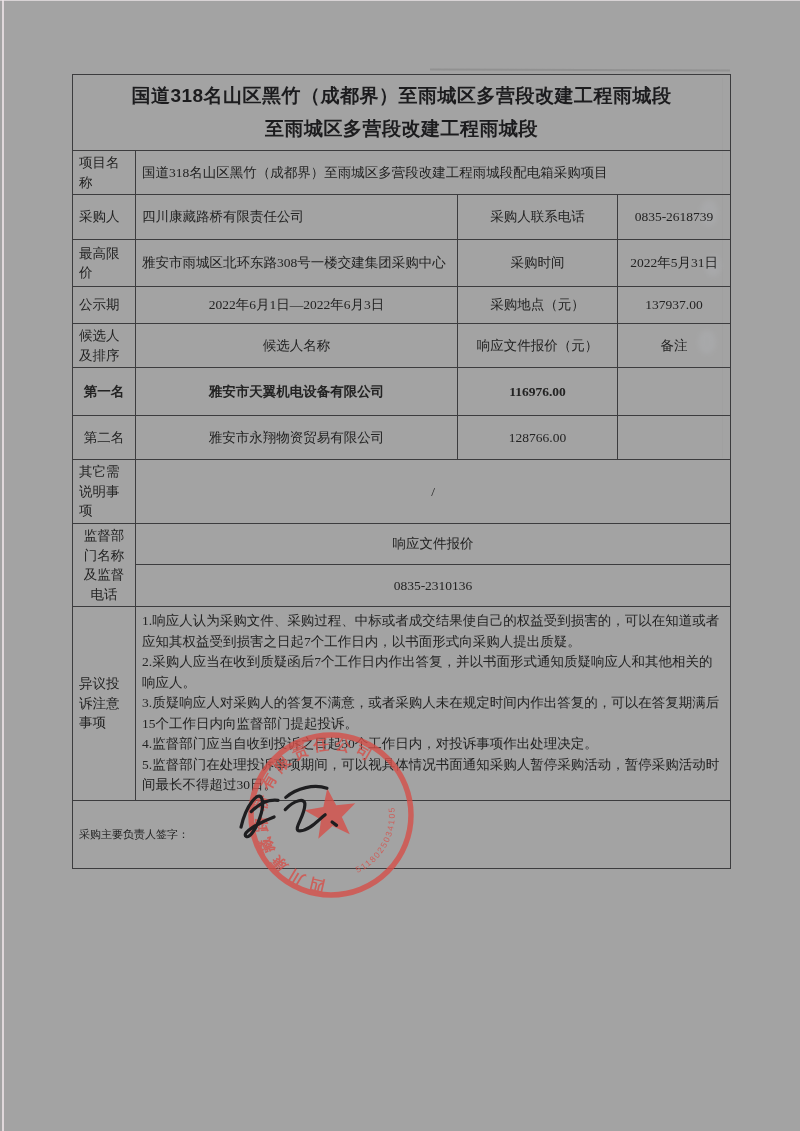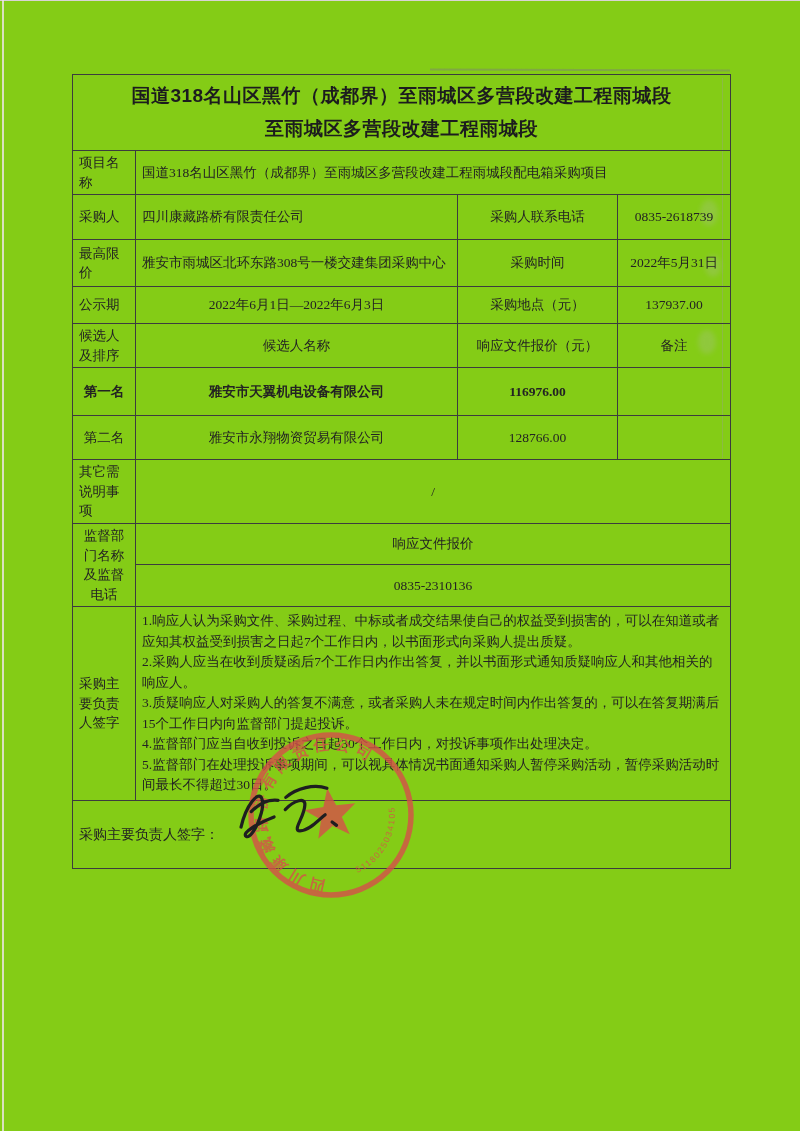--- a/index.html
+++ b/index.html
@@ -1,21 +1,21 @@
 <!DOCTYPE html>
 <html><head>
 <meta charset="utf-8">
 <style>
   * { margin:0; padding:0; box-sizing:border-box; }
   html,body { width:800px; background:#ffffff; }
   body { font-family:"Liberation Serif", serif; color:#232323; }
 
   .page {
     position:relative; width:800px; height:1131px;
-    background:#84cc16; overflow:hidden;
+    background:#a3a3a3; overflow:hidden;
   }
   .edge-left {
     position:absolute; left:2px; top:0; width:2px; height:1131px;
     background:#efe5e8; opacity:.8;
   }
   .edge-top {
     position:absolute; left:0; top:0; width:800px; height:1px;
     background:#d8d3d5;
   }
   .ghost-line-top {
@@ -61,21 +61,21 @@
   tr.h-r8 { height:41px; }
   tr.h-r9a { height:39px; }
   tr.h-r9b { height:40px; }
   tr.h-r10 { height:194px; }
   tr.h-r11 { height:68px; }
 
   td.complaint-cell { padding:8px 10px 8px 8px; }
   .complaint-item { line-height:1.52; text-align:left; }
 
   td.sig-cell {
-    text-align:left; padding-left:6px; font-size:14px;
+    text-align:left; padding-left:6px; font-size:11px;
     vertical-align:middle;
   }
 
   .stamp-svg { position:absolute; left:231px; top:715px; opacity:.8; }
   .sig-svg   { position:absolute; left:228px; top:768px; }
 
   .smudge {
     position:absolute; background:#b9bcc2; opacity:.22;
     filter:blur(2.5px); border-radius:50%;
   }
@@ -161,21 +161,21 @@
 
       <tr class="h-r9a">
         <td class="lbl-c" rowspan="2">监督部门名称及监督电话</td>
         <td class="val-c" colspan="3">响应文件报价</td>
       </tr>
       <tr class="h-r9b">
         <td class="val-c" colspan="3">0835-2310136</td>
       </tr>
 
       <tr class="h-r10">
-        <td class="lbl">采购主要负责人签字</td>
+        <td class="lbl">异议投诉注意事项</td>
         <td class="complaint-cell" colspan="3">
           <div class="complaint-item">1.响应人认为采购文件、采购过程、中标或者成交结果使自己的权益受到损害的，可以在知道或者应知其权益受到损害之日起7个工作日内，以书面形式向采购人提出质疑。</div>
           <div class="complaint-item">2.采购人应当在收到质疑函后7个工作日内作出答复，并以书面形式通知质疑响应人和其他相关的响应人。</div>
           <div class="complaint-item">3.质疑响应人对采购人的答复不满意，或者采购人未在规定时间内作出答复的，可以在答复期满后15个工作日内向监督部门提起投诉。</div>
           <div class="complaint-item">4.监督部门应当自收到投诉之日起30个工作日内，对投诉事项作出处理决定。</div>
           <div class="complaint-item">5.监督部门在处理投诉事项期间，可以视具体情况书面通知采购人暂停采购活动，暂停采购活动时间最长不得超过30日。</div>
         </td>
       </tr>
 
       <tr class="h-r11">

